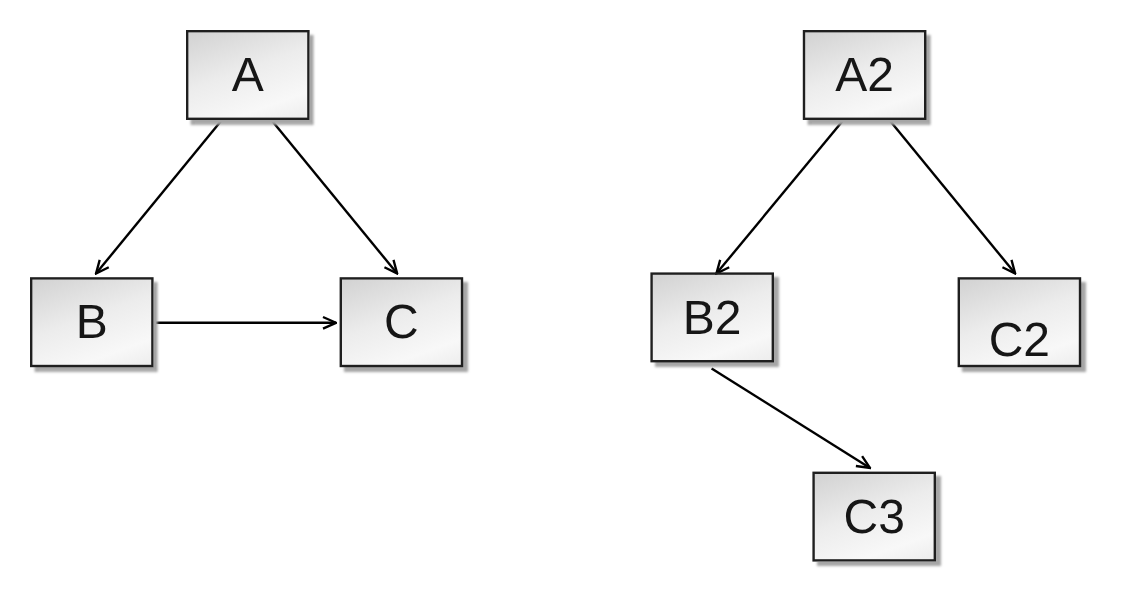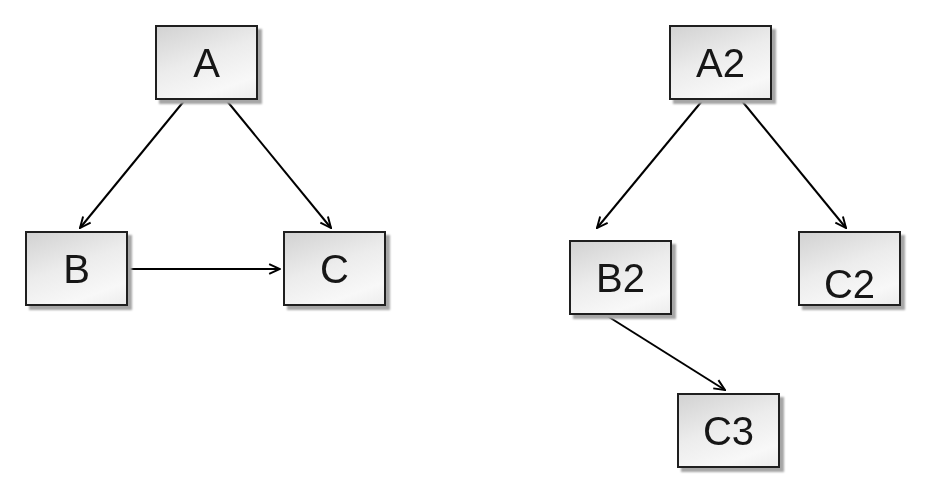--- a/index.html
+++ b/index.html
@@ -36,21 +36,21 @@
   .node span {
     font-size: 40px;
     color: #161616;
     letter-spacing: 0px;
     line-height: 1;
   }
   .node-A  { left: 155px; top:  25px; }
   .node-B  { left:  25px; top: 231px; }
   .node-C  { left: 283px; top: 231px; }
   .node-A2 { left: 669px; top:  25px; }
-  .node-B2 { left: 542px; top: 240px; margin-left: 27px; }
+  .node-B2 { left: 542px; top: 227px; }
   .node-C2 { left: 798px; top: 231px; align-items: flex-end; }
   .node-C3 { left: 677px; top: 393px; text-align: right; }
   .edge {
     stroke: #000000;
     stroke-width: 2;
     fill: none;
   }
 </style>
 </head>
 <body>

